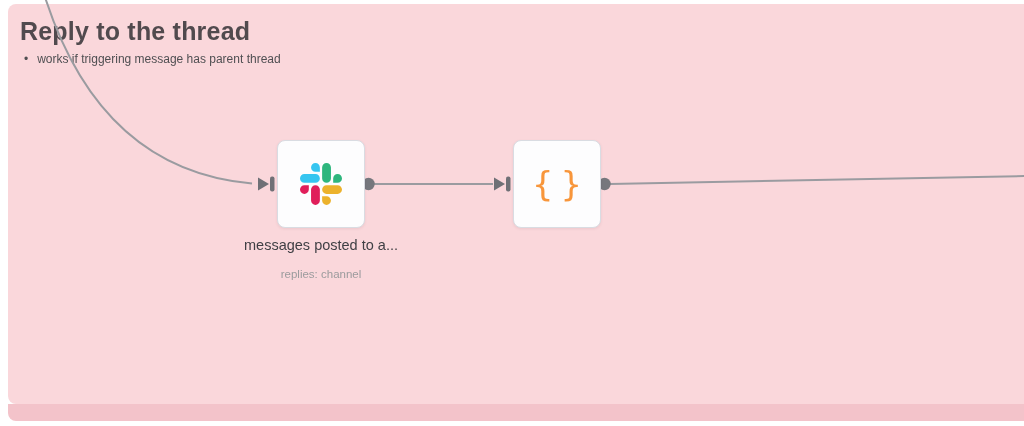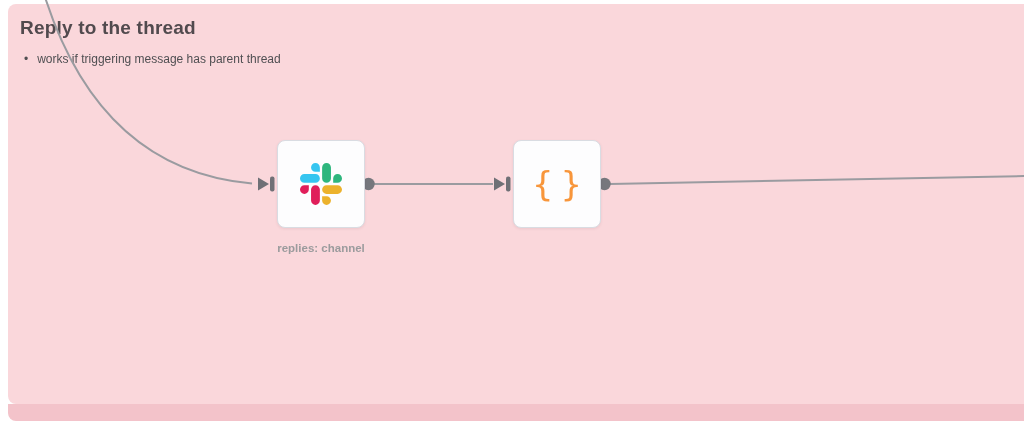--- a/index.html
+++ b/index.html
@@ -15,21 +15,21 @@
   .sticky {
     position:absolute; left:8px; top:4px; width:1030px; height:400px;
     background:#fad7db; border-radius:8px;
   }
   .sticky-edge {
     position:absolute; left:8px; top:404px; width:1030px; height:17px;
     background:#f3c3ca; border-radius:0 0 8px 8px;
   }
   .sticky-title {
     position:absolute; left:20px; top:17px;
-    font-size:19px; font-weight:700; color:#514a4e; letter-spacing:0.2px;
+    font-size:25px; font-weight:700; color:#514a4e; letter-spacing:0.2px;
   }
   .sticky-bullet {
     position:absolute; left:24px; top:52px;
     display:flex; gap:9px; align-items:flex-start;
     font-size:12px; color:#4f4f52;
   }
   .sticky-bullet .marker { font-size:12px; line-height:14px; color:#4f4f52; }
 
   
   svg.wires { position:absolute; left:0; top:0; width:1024px; height:426px; }
@@ -50,21 +50,21 @@
     font-size:34px; line-height:34px; color:#f8963b;
     display:flex; gap:8px; font-weight:400;
   }
 
   .node-label {
     position:absolute; text-align:center;
     color:#3f3f44; font-size:14.5px; line-height:19px; font-weight:500;
   }
   .label-slack { left:217px; top:236px; width:208px; }
   .label-code  { left:453px; top:236px; width:208px; }
-  .sub-label { margin-top:3px; font-size:11.5px; color:#9b9b9d; font-weight:700;text-align:center; }
+  .sub-label { margin-top:10px; font-size:11.5px; color:#9b9b9d; font-weight:400;text-align:center; }
 </style>
 </head>
 <body>
 
 <div class="canvas">
 
   <div class="sticky"></div>
   <div class="sticky-edge"></div>
 
   <div class="sticky-title">Reply to the thread</div>
@@ -102,17 +102,18 @@
   </div>
 
   <div class="node node-code">
     <div class="braces">
       <span>{</span>
       <span>}</span>
     </div>
   </div>
 
   <div class="node-label label-slack">
+    <div>messages posted to a...</div>
     <div class="sub-label">replies: channel</div>
   </div>
 
 
 </div>
 
 </body></html>

